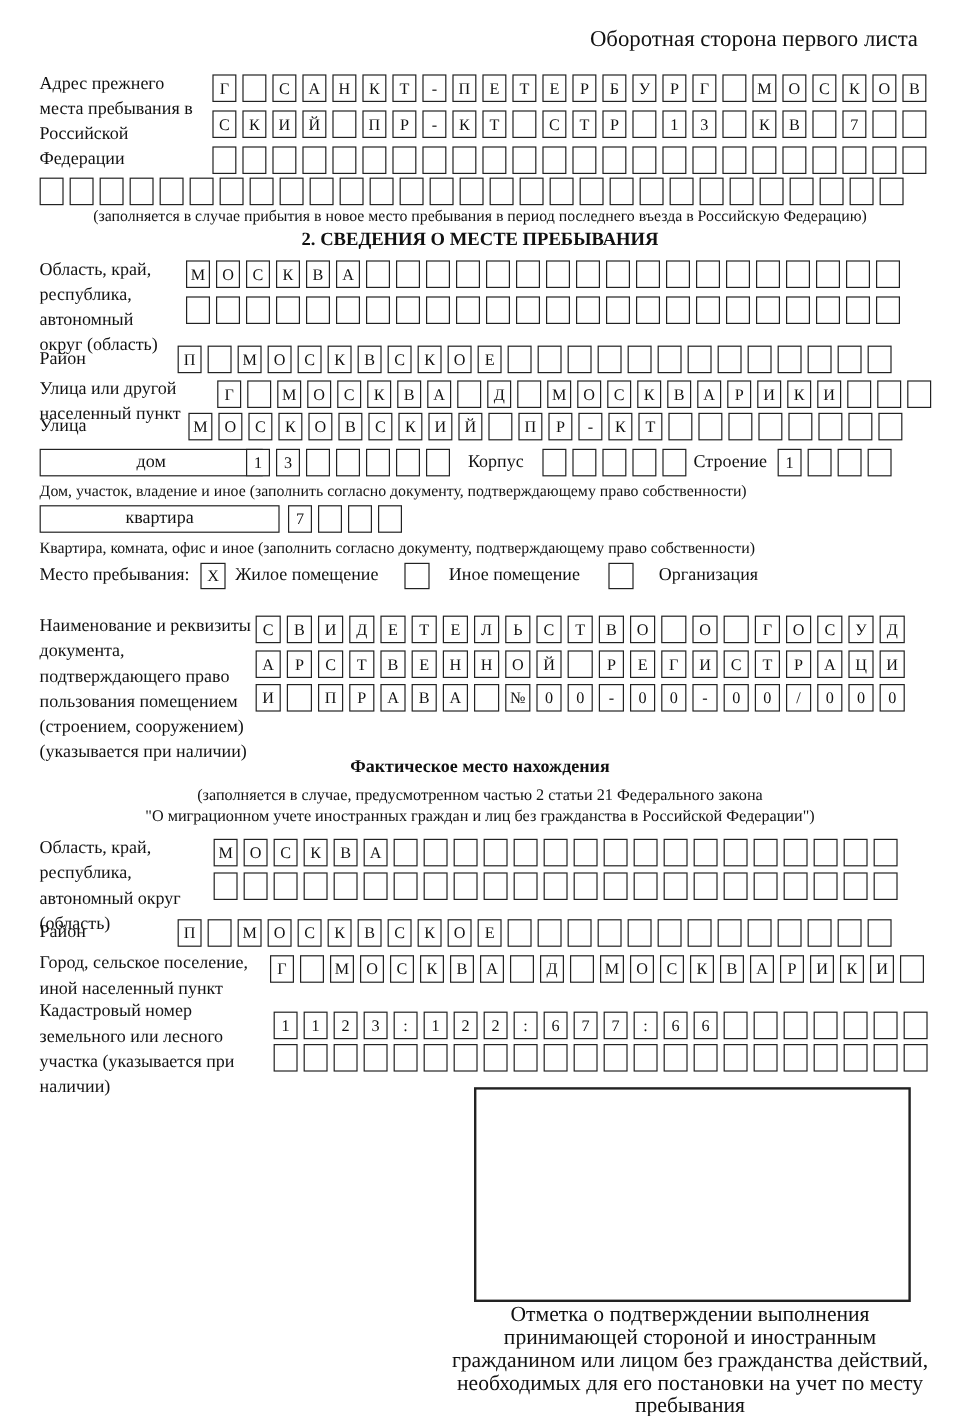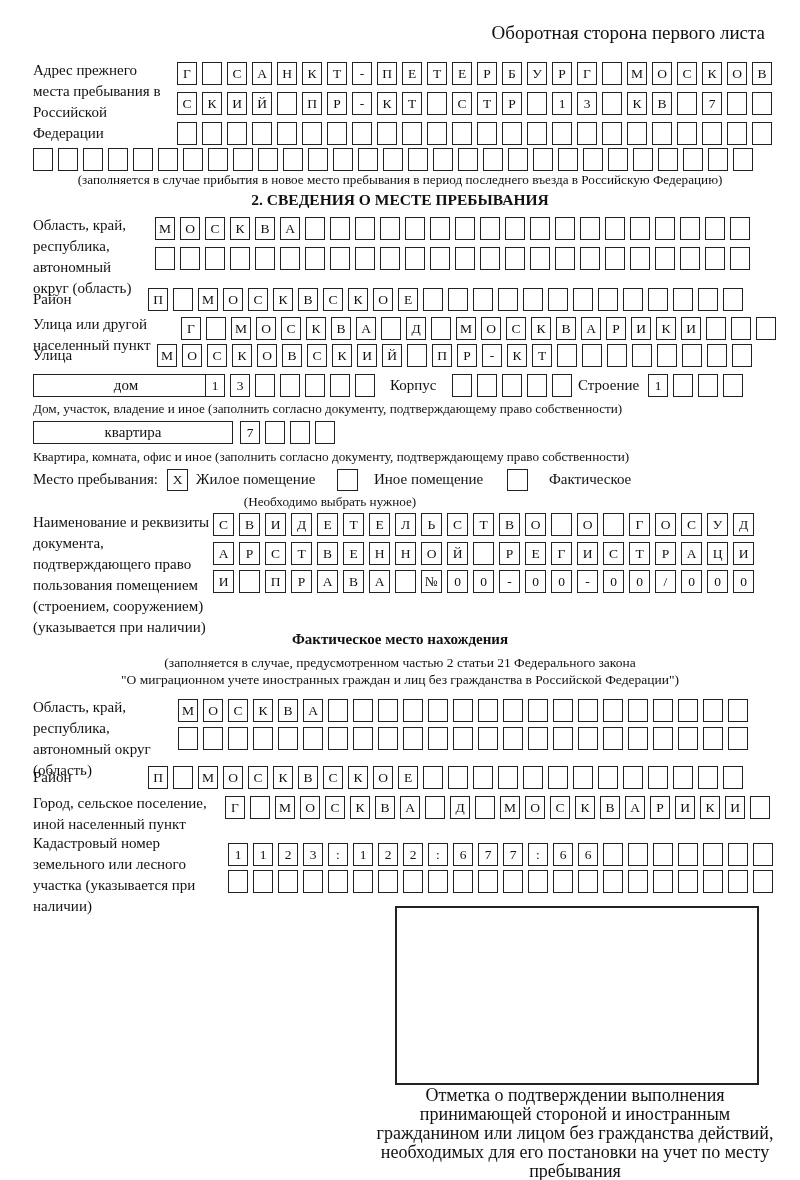--- a/index.html
+++ b/index.html
@@ -316,22 +316,21 @@
       <span class="box"></span>
     </div>
   <div class="cap" style="left:33px;top:448px">Квартира, комната, офис и иное (заполнить согласно документу, подтверждающему право собственности)</div>
 
   <div class="ilb" style="left:33px;top:471px">Место пребывания:</div>
   <div class="chk" style="left:167px;top:469px">X</div>
   <div class="ilb" style="left:196px;top:471px">Жилое помещение</div>
   <div class="chk" style="left:337px;top:469px"></div>
   <div class="ilb" style="left:374px;top:471px">Иное помещение</div>
   <div class="chk" style="left:507px;top:469px"></div>
-  <div class="ilb" style="left:549px;top:471px">Фактическое</div>
-  <div class="cap" style="left:180px;top:493px;width:300px;text-align:center">(Необходимо выбрать нужное)</div>
+  <div class="ilb" style="left:549px;top:471px">Организация</div>
 
   <div class="lbl" style="left:33px;top:512px;width:185px">Наименование и реквизиты документа, подтверждающего право пользования помещением (строением, сооружением) (указывается при наличии)</div>
   <div class="boxrow w21" style="left:213px;top:513px">
       <span class="box">С</span>
       <span class="box">В</span>
       <span class="box">И</span>
       <span class="box">Д</span>
       <span class="box">Е</span>
       <span class="box">Т</span>
       <span class="box">Е</span>

